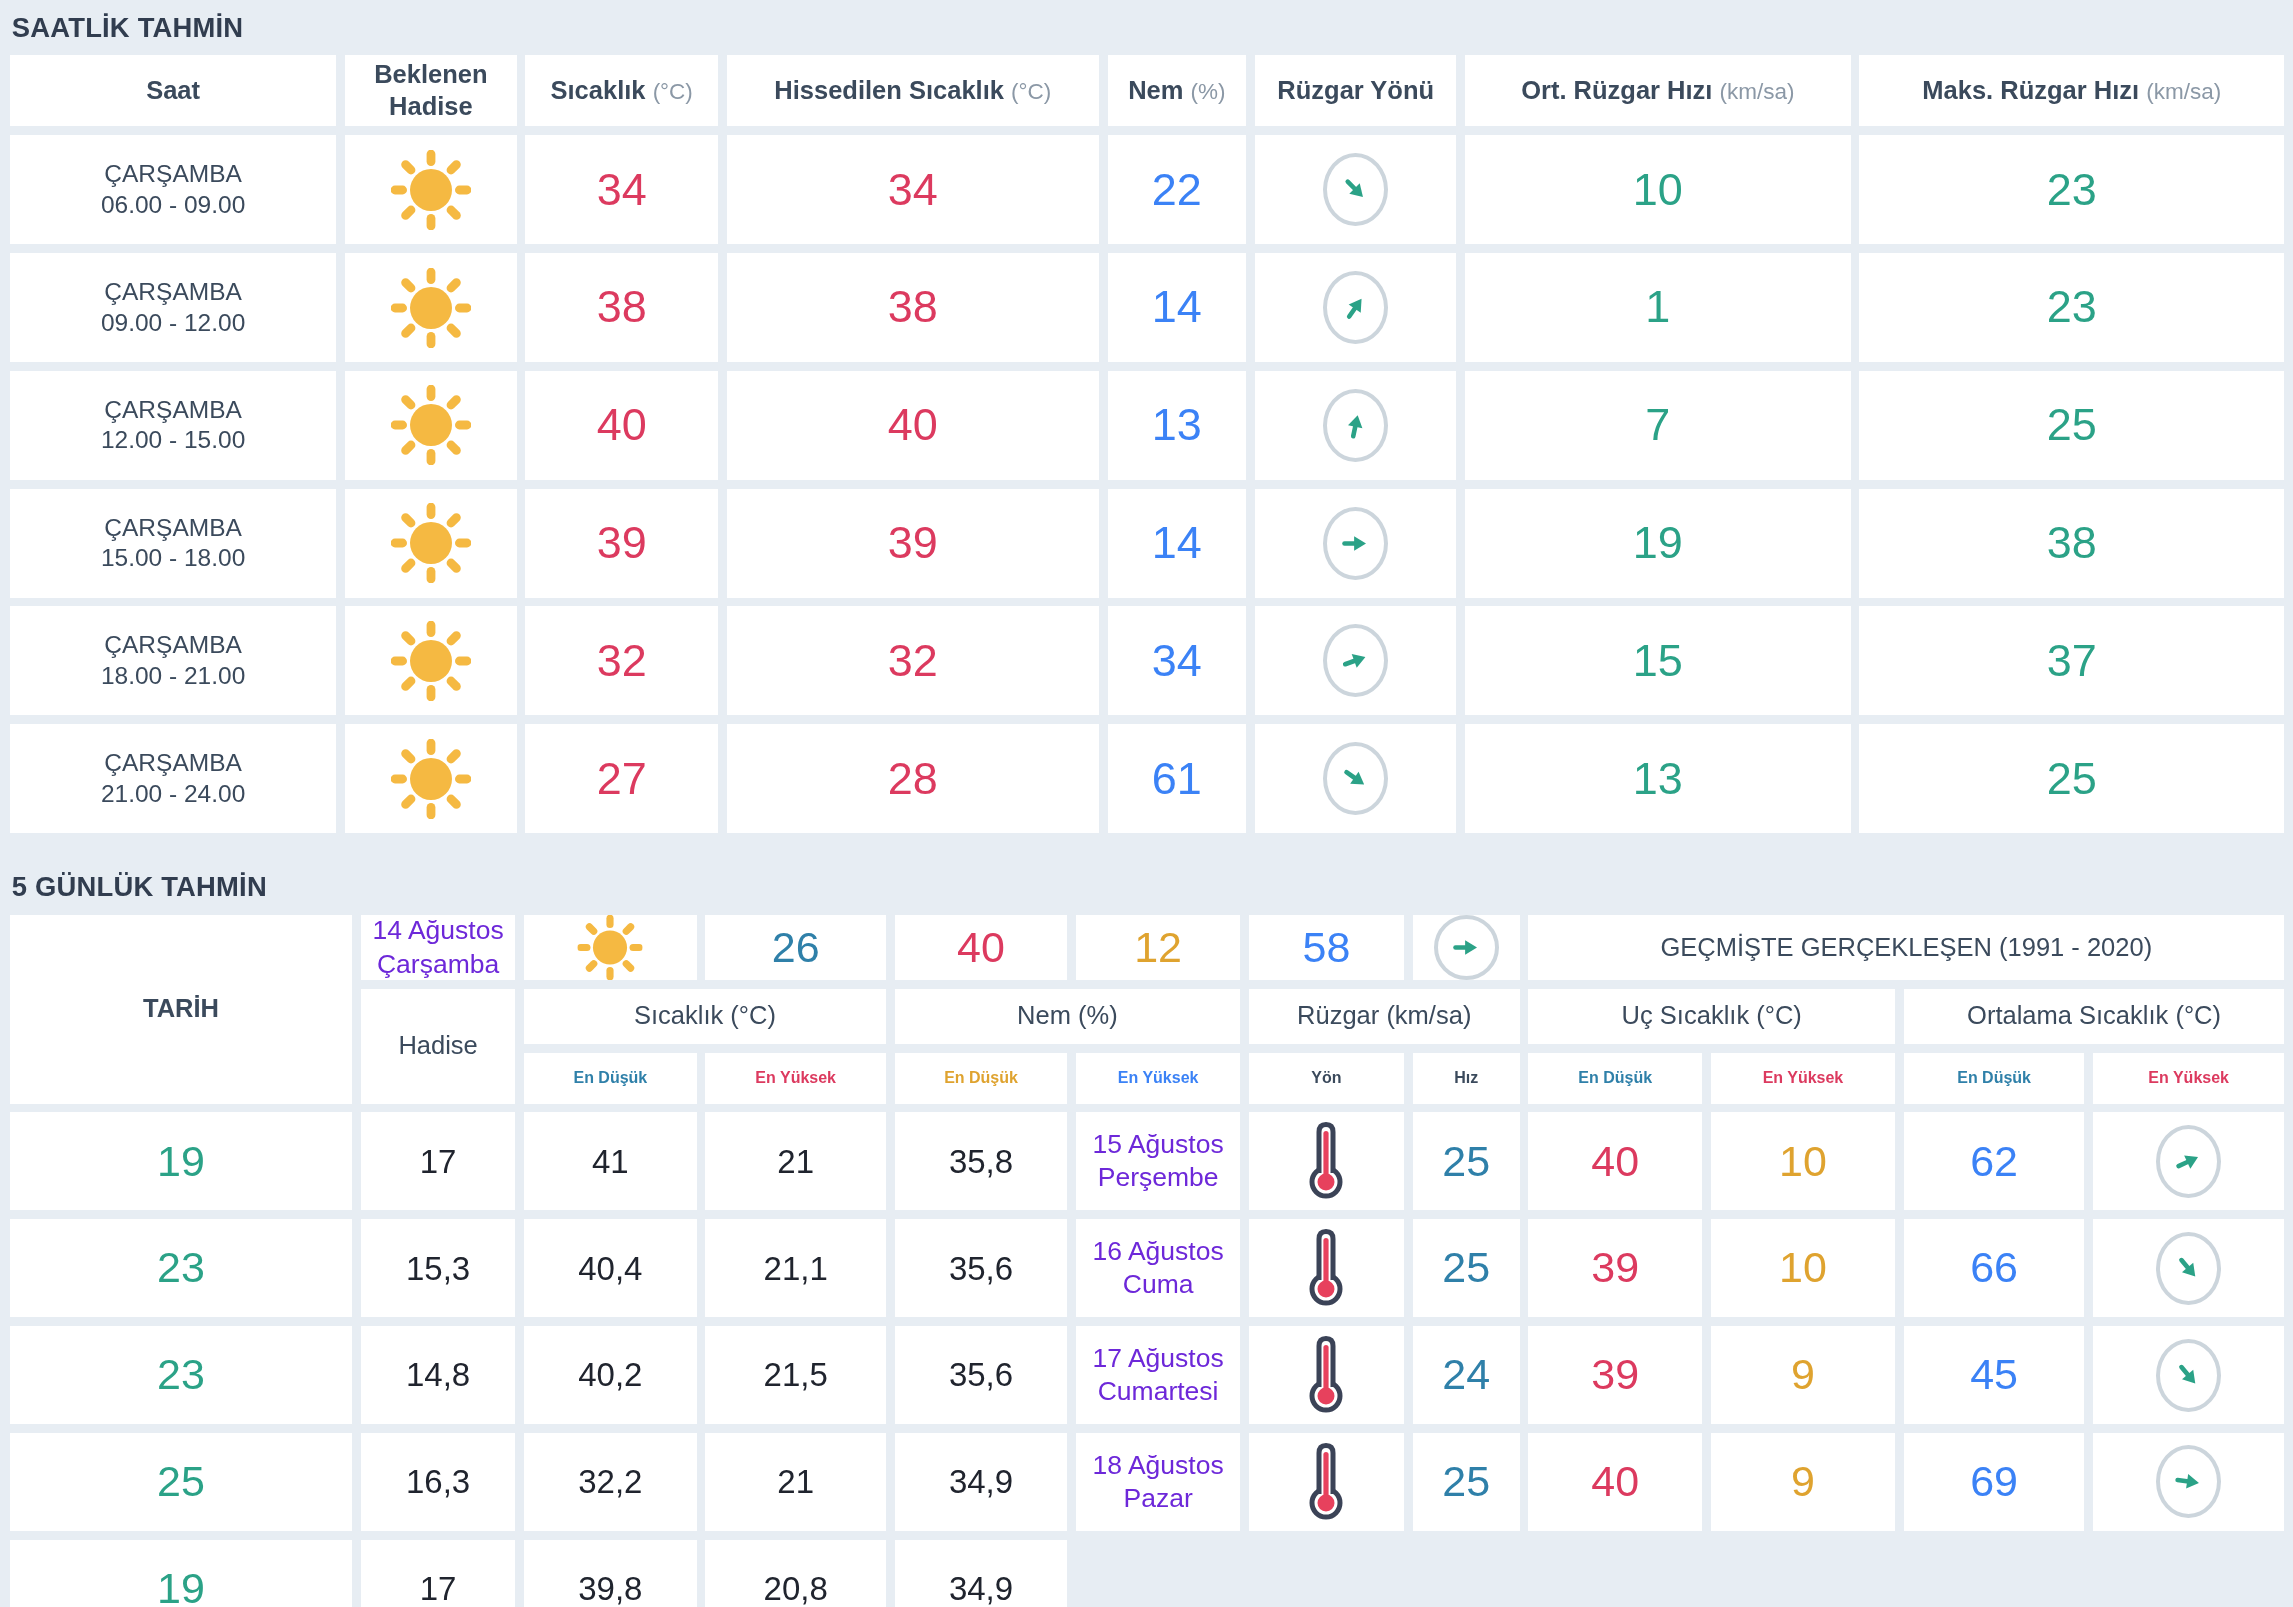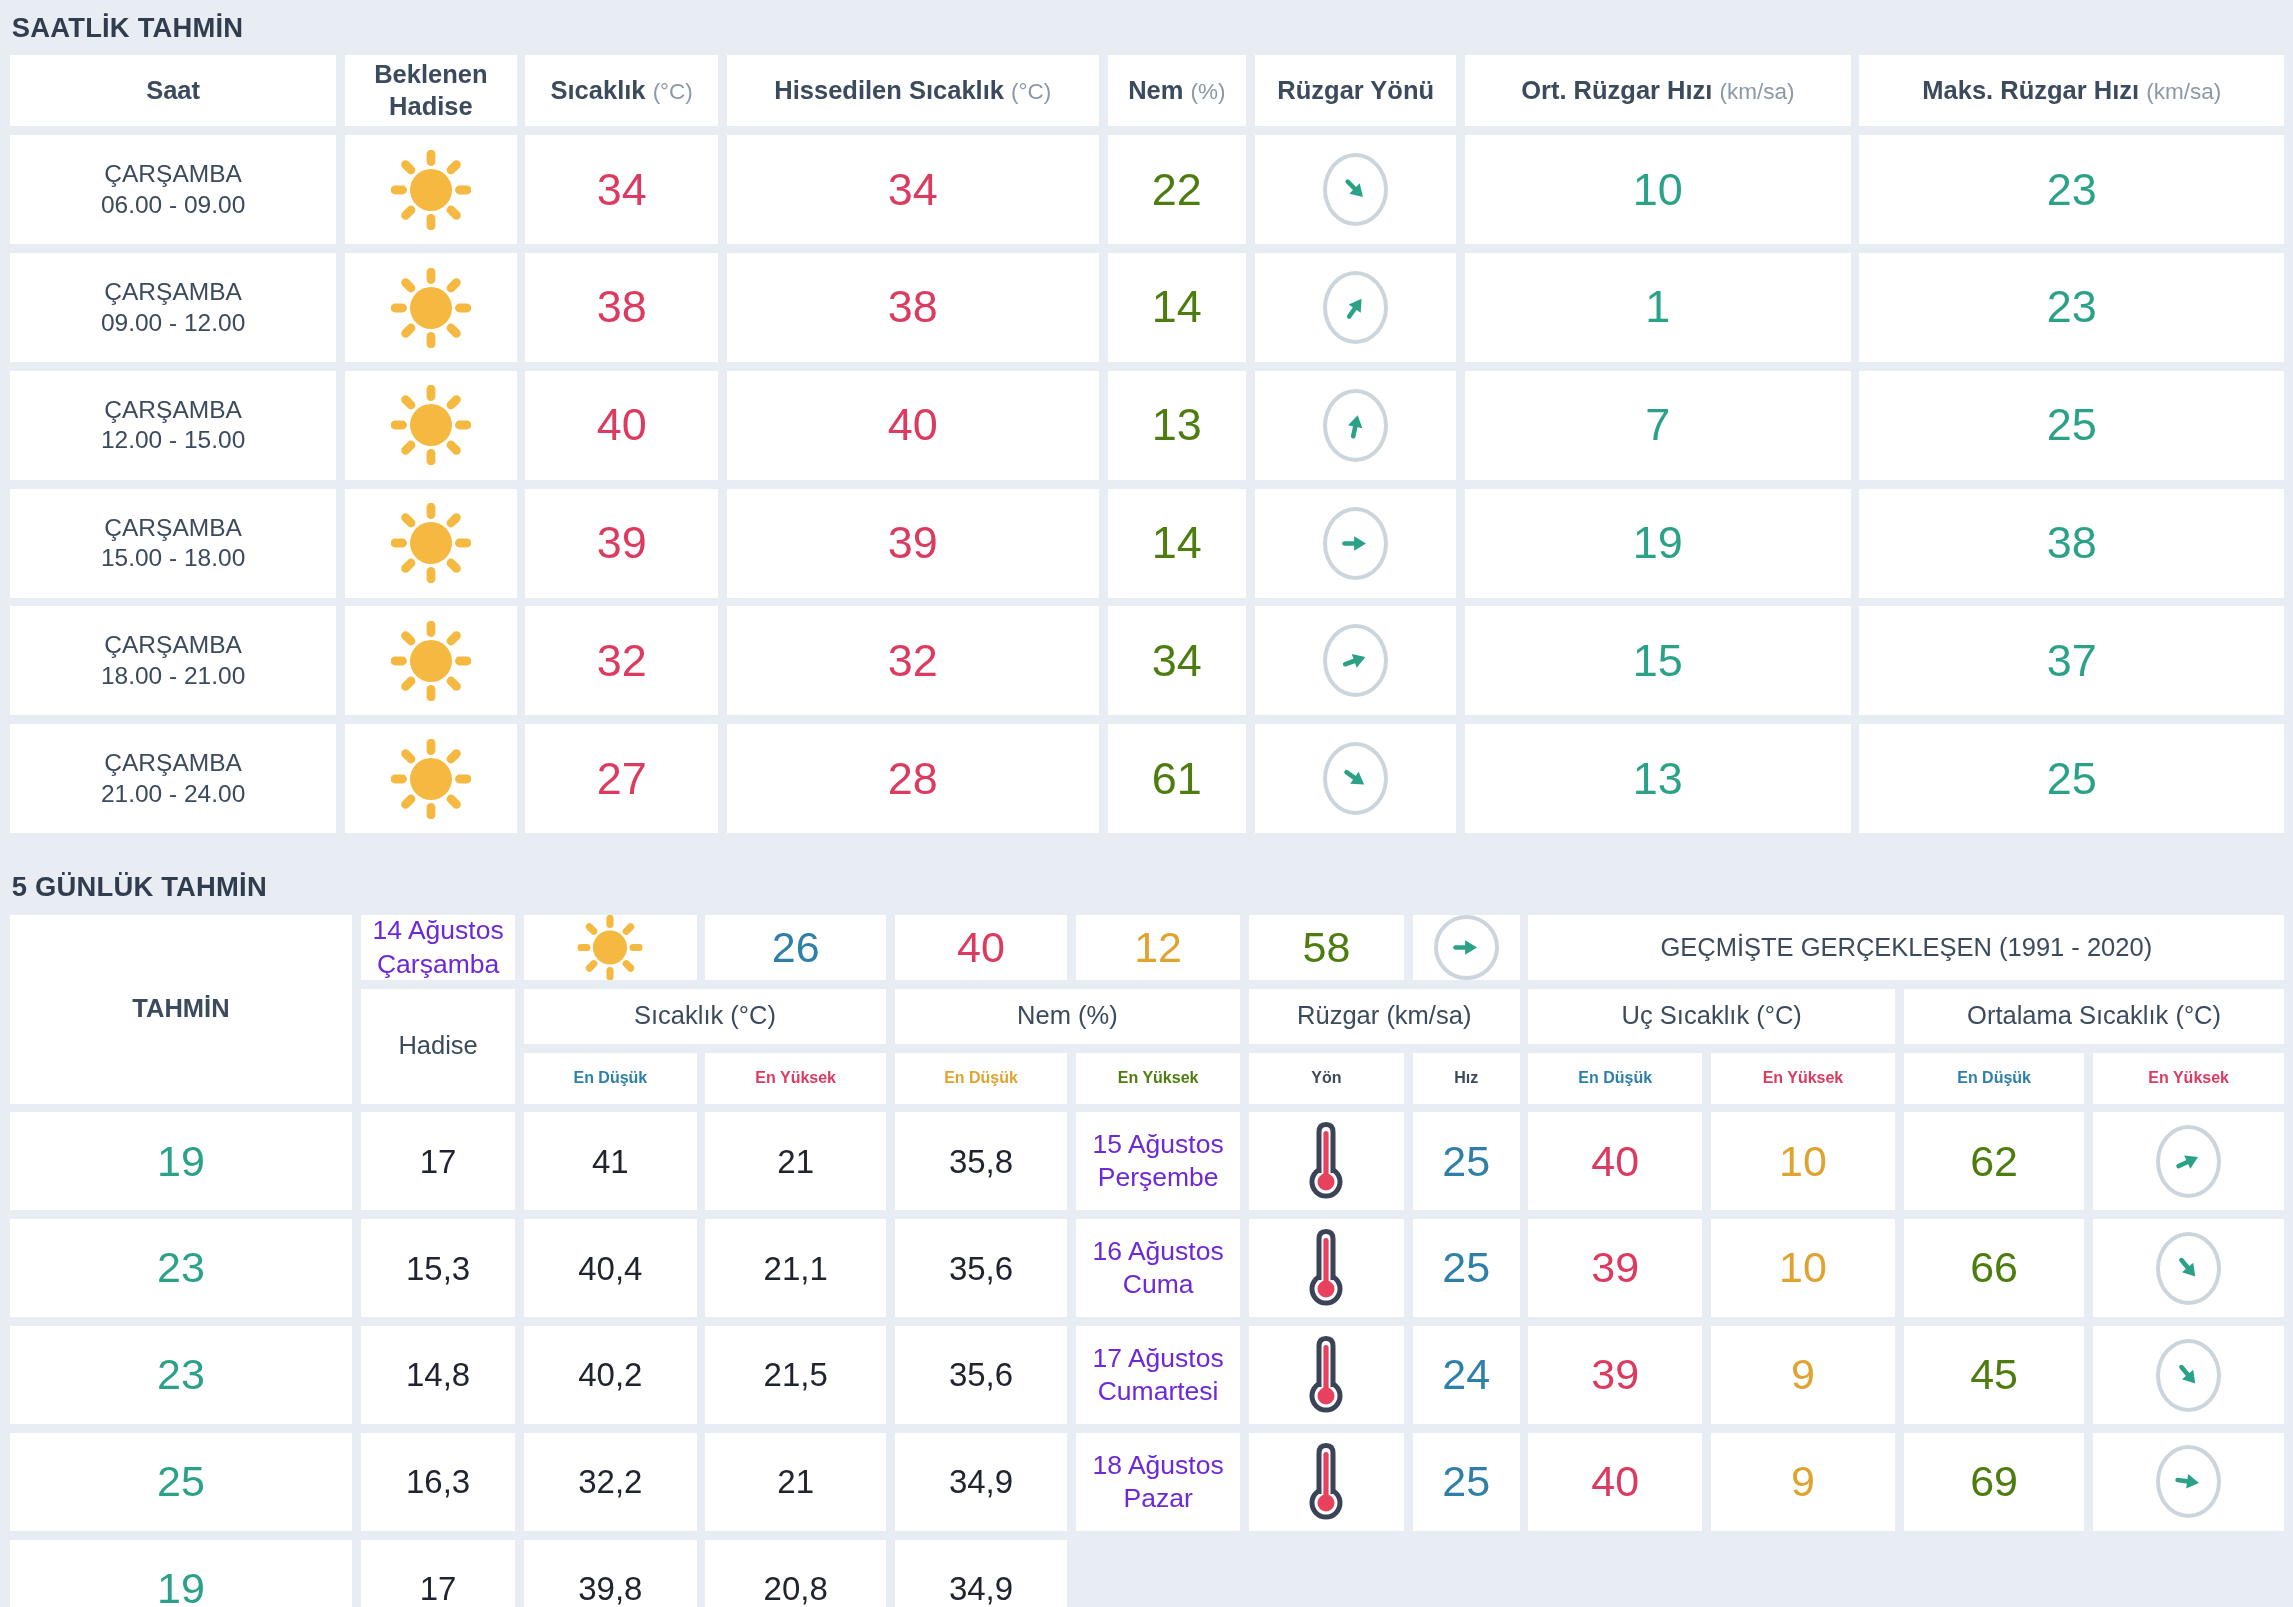--- a/index.html
+++ b/index.html
@@ -34,21 +34,21 @@
     margin-bottom:5.9px;
   }
   .hdr{font-size:25.5px;font-weight:600;color:#3b4a5c;}
   .hdr .unit{font-weight:400;color:#8b98a6;font-size:22.5px;}
   .hdr-wrap{padding:0 29px;}
   .group-hdr{font-size:25.5px;font-weight:500;color:#3b4a5c;}
   .sub-hdr{font-size:16px;font-weight:600;}
   .c-blue{color:#2f80a9;}
   .c-red{color:#dc3a5f;}
   .c-orange{color:#dfa32f;}
-  .c-purple{color:#4d7c0f;}
+  .c-purple{color:#3b82f6;}
   .c-teal{color:#2ba287;}
   .c-navy{color:#3b4a5c;}
   .time-cell{font-size:24.5px;font-weight:500;color:#3b4a5c;}
   .date-cell{font-size:26.5px;color:#6d28d9;font-weight:400;padding:0 7.8px;}
   .num{font-size:45px;font-weight:400;}
   .num-d{font-size:43px;font-weight:400;}
   .num-h{font-size:33px;font-weight:400;color:#20242e;}
   .wind-circle{
     width:57px;height:65px;border:4.9px solid #ccd5dc;border-radius:50%;
     background:#fff;display:flex;align-items:center;justify-content:center;flex-direction:row;
@@ -325,21 +325,21 @@
   <div class="cell">
       <span class="num c-teal">25</span>
     </div>
 </div>
 
 <div class="section-title" style="margin-top:38px;">5 GÜNLÜK TAHMİN</div>
 
 <div class="grid d-grid">
 
   <div class="cell hdr sp-date">
-      <span>TAHMİN</span>
+      <span>TARİH</span>
     </div>
   <div class="cell group-hdr sp-hist">
       <span>GEÇMİŞTE GERÇEKLEŞEN (1991 - 2020)</span>
     </div>
   <div class="cell group-hdr sp-event">
       <span>Hadise</span>
     </div>
   <div class="cell group-hdr sp-temp">
       <div><span>Sıcaklık</span> <span class="unit">(°C)</span></div>
     </div>

